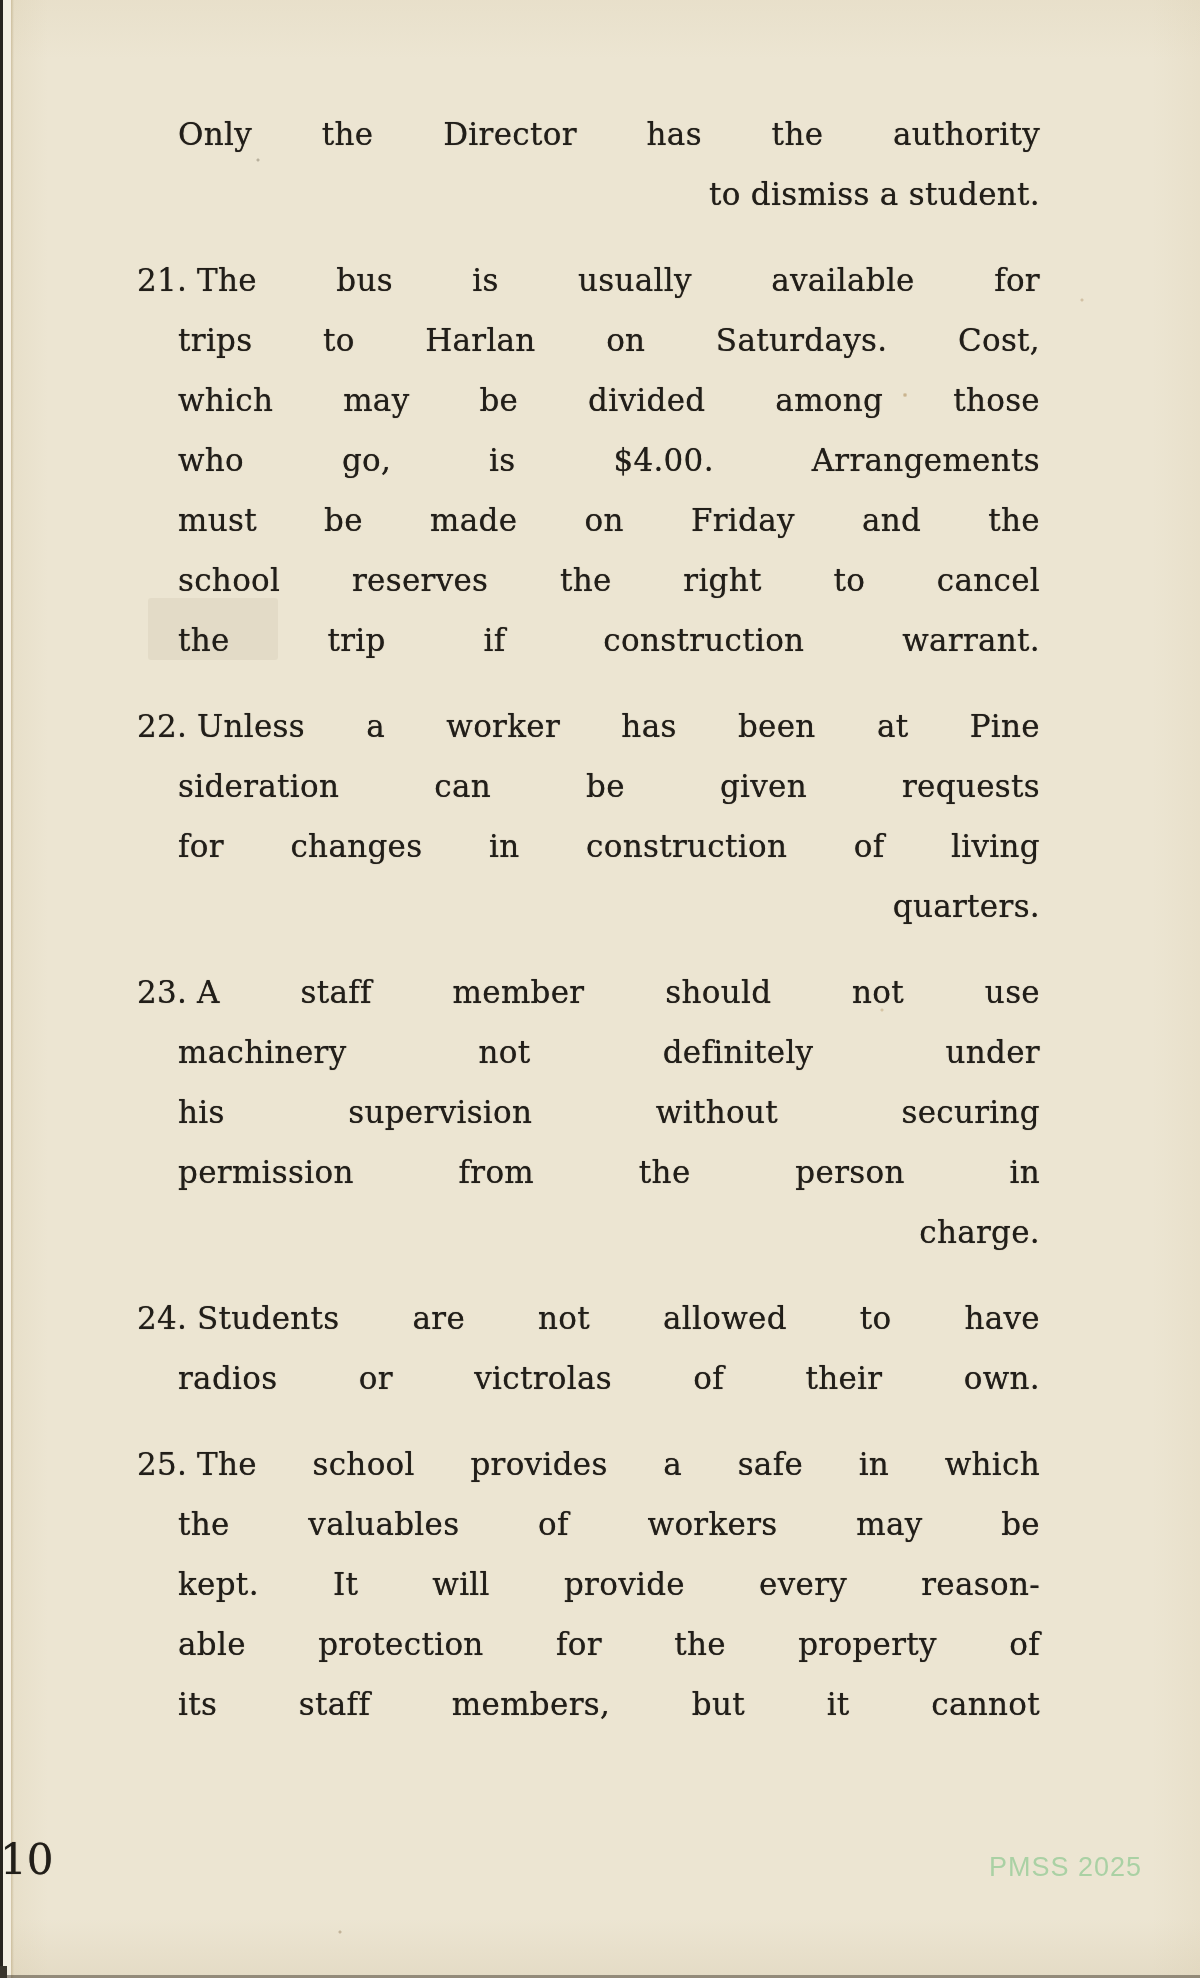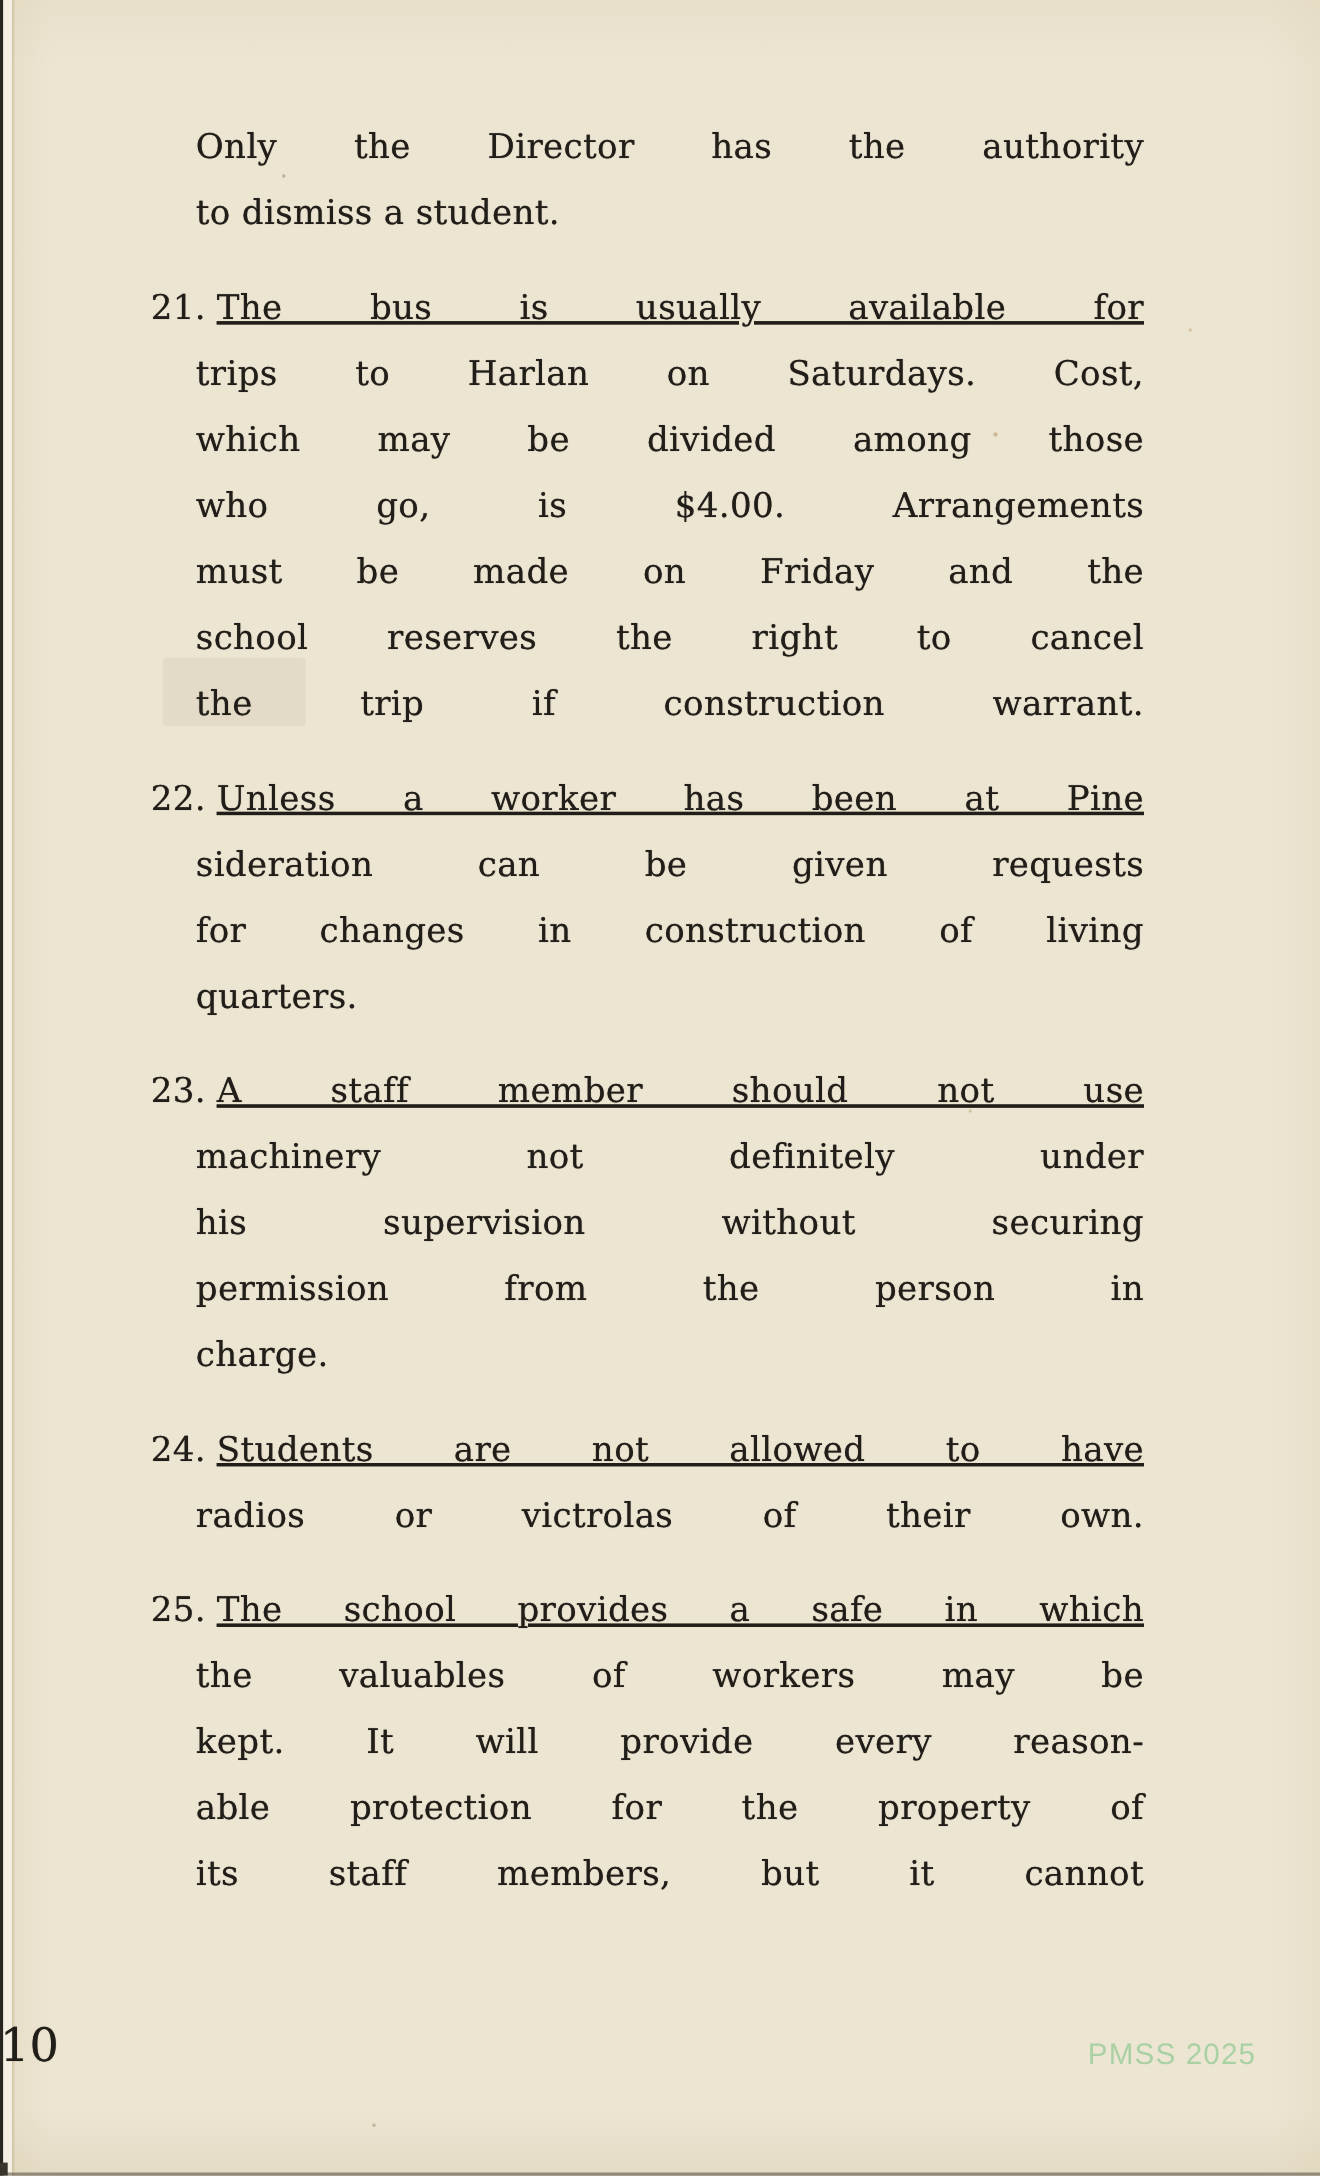--- a/index.html
+++ b/index.html
@@ -63,23 +63,23 @@
     text-shadow: 0 0 0.7px rgba(25,20,15,.75);
   }
   .para { position: relative; }
   .para + .para { margin-top: 26px; }
   .num {
     position: absolute;
     left: -41px; top: 0;
     line-height: 60px;
     white-space: nowrap;
   }
-  .line { text-align: left; }
+  .line { text-align: right; }
   .line.just { text-align: justify; text-align-last: justify; }
-  .line.first { padding-left: 19px; text-decoration: underline; }
+  .line.first { padding-left: 19px; }
   .page-number {
     position: absolute;
     left: 0; right: 0; top: 1836px;
     text-align: left;
     font-size: 42px;
     line-height: 48px;
     text-shadow: 0 0 0.7px rgba(25,20,15,.75);
   }
   .watermark {
     position: absolute;

